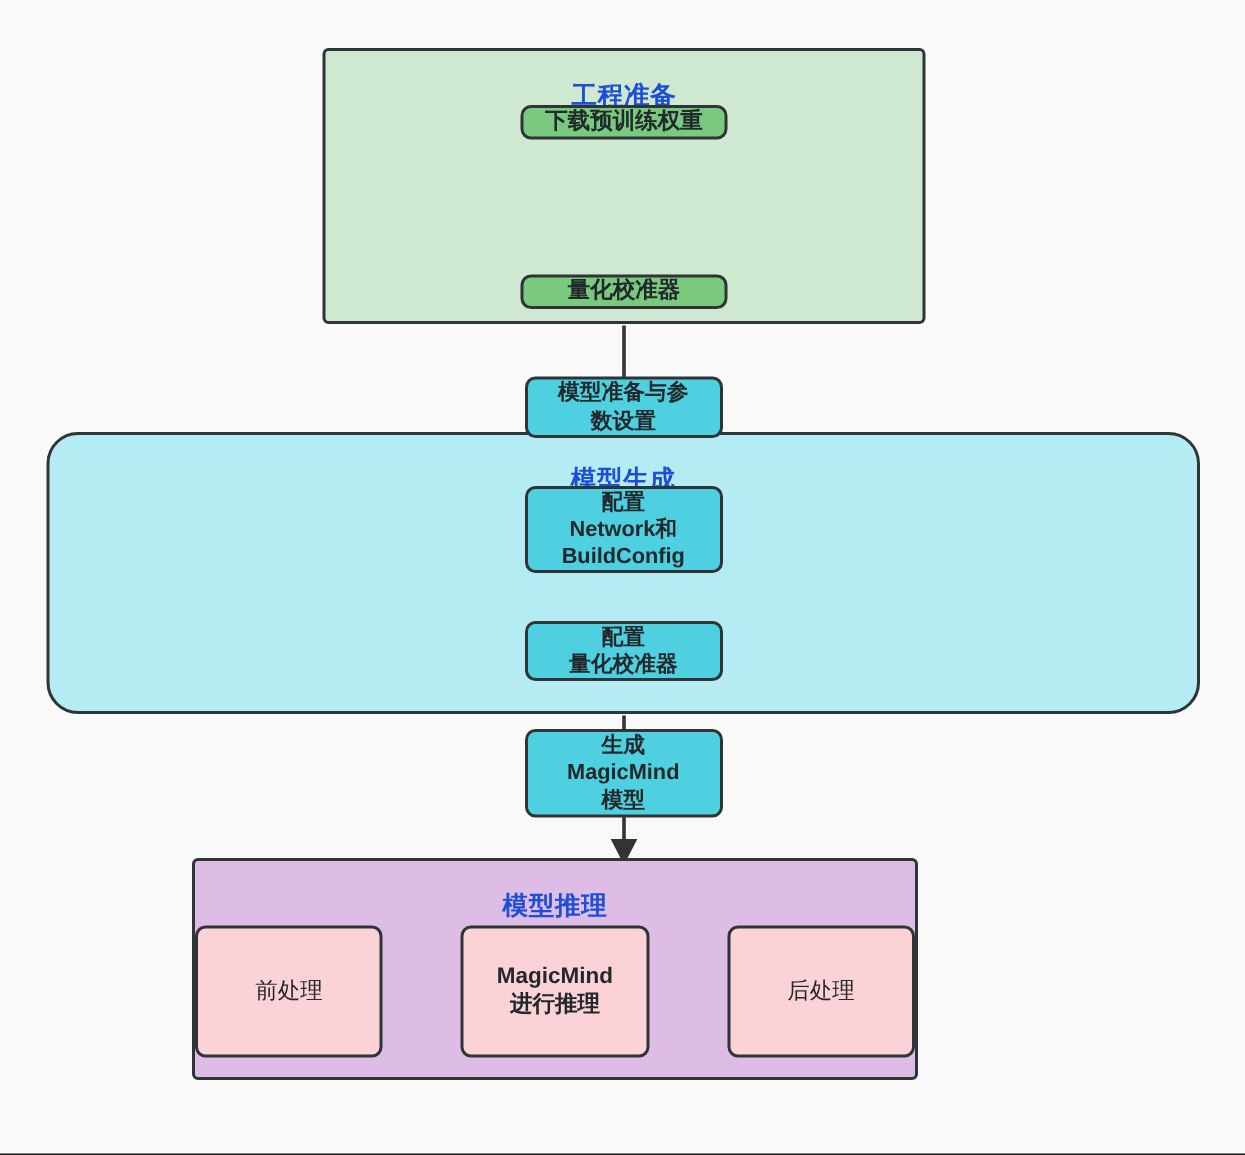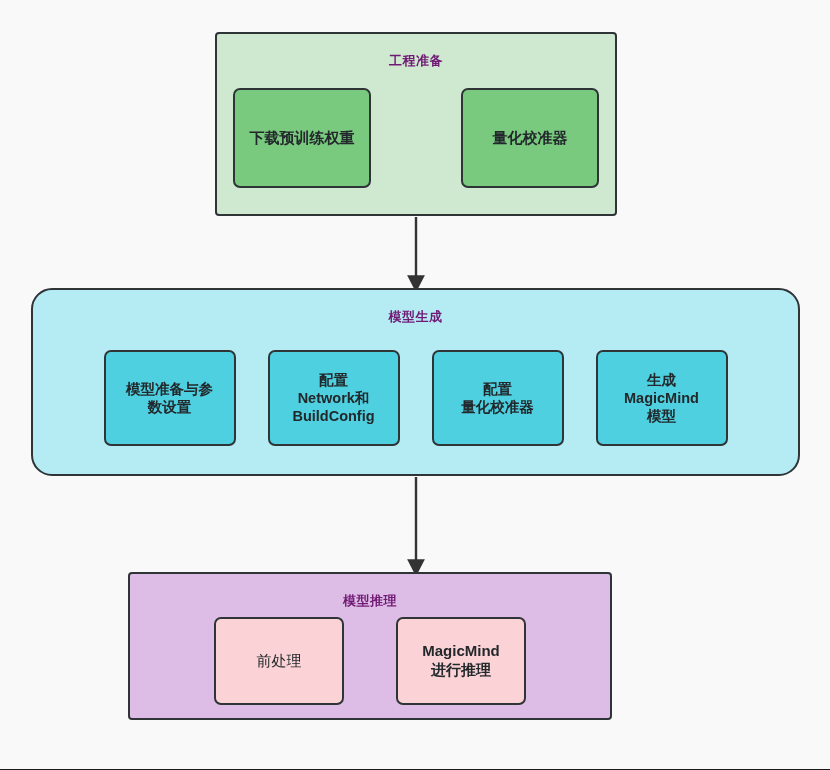--- a/index.html
+++ b/index.html
@@ -29,23 +29,23 @@
     box-sizing: border-box;
     border: 2px solid #2f3437;
     border-radius: 4px;
   }
   .group-title {
     position: absolute;
     top: 18px;
     left: 0;
     right: 0;
     text-align: center;
-    font-size: 13px;
+    font-size: 17px;
     font-weight: bold;
-    color: #701a75;
+    color: #1d4ed8;
     letter-spacing: 0.5px;
   }
   .group-body {
     position: absolute;
     left: 0;
     right: 0;
     bottom: 0;
     top: 52px;
     display: flex;
     align-items: center;
@@ -72,20 +72,21 @@
     left: 215px;
     top: 32px;
     width: 402px;
     height: 184px;
     background: #cfe8d0;
   }
   #grp-prep .group-body {
     top: 50px;
     bottom: 22px;
     gap: 90px;
+    flex-direction: column;
   }
   #grp-prep .node {
     background: #79c97e;
     width: 138px;
     height: 100px;
     font-size: 15px;
     font-weight: bold;
   }
 
   
@@ -94,20 +95,21 @@
     top: 288px;
     width: 769px;
     height: 188px;
     background: #b5ecf4;
     border-radius: 21px;
   }
   #grp-gen .group-body {
     top: 52px;
     bottom: 20px;
     gap: 32px;
+    flex-direction: column;
   }
   #grp-gen .node {
     background: #4ed0e0;
     width: 132px;
     height: 96px;
     font-size: 14.5px;
     font-weight: bold;
   }
 
   
@@ -181,16 +183,17 @@
 模型</div>
     </div>
   </div>
 
   <div class="group" id="grp-infer">
     <div class="group-title">模型推理</div>
     <div class="group-body">
       <div class="node">前处理</div>
       <div class="node bold">MagicMind
 进行推理</div>
+      <div class="node">后处理</div>
     </div>
   </div>
 
 </div>
 
 </body></html>

